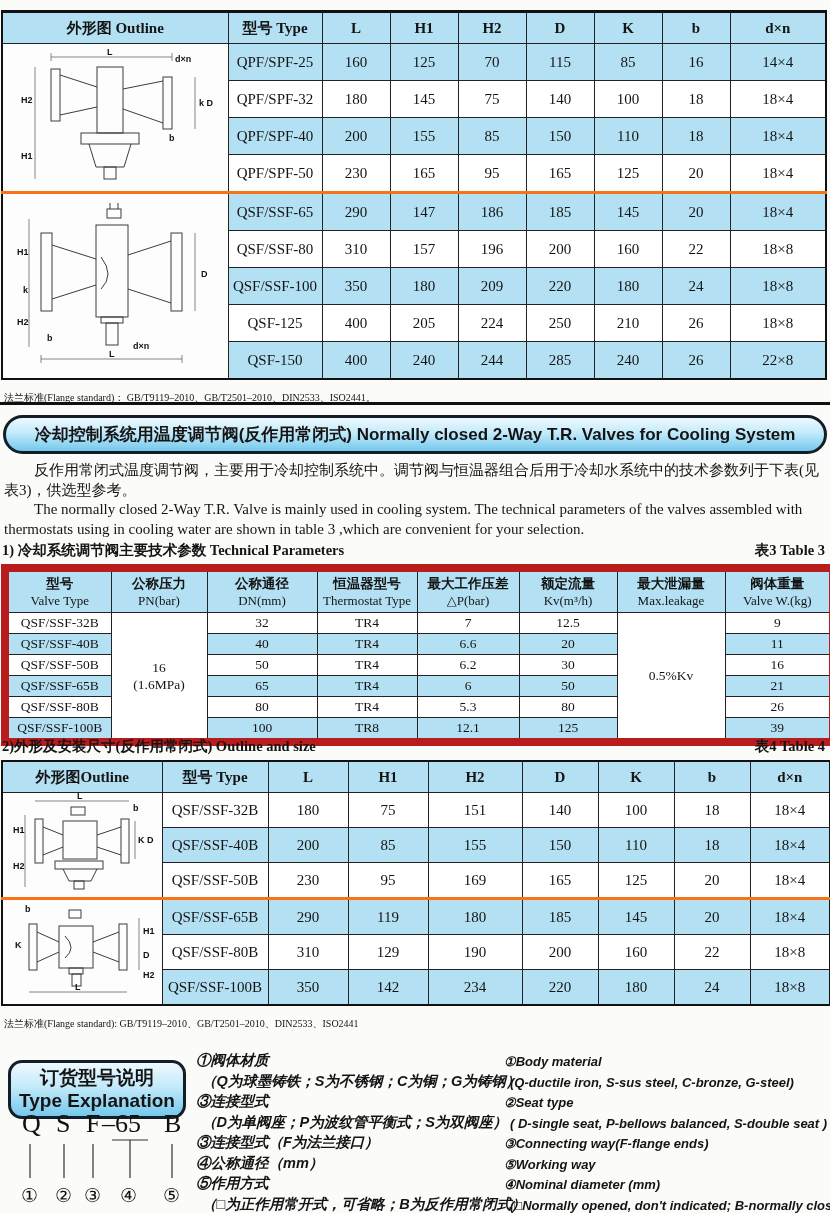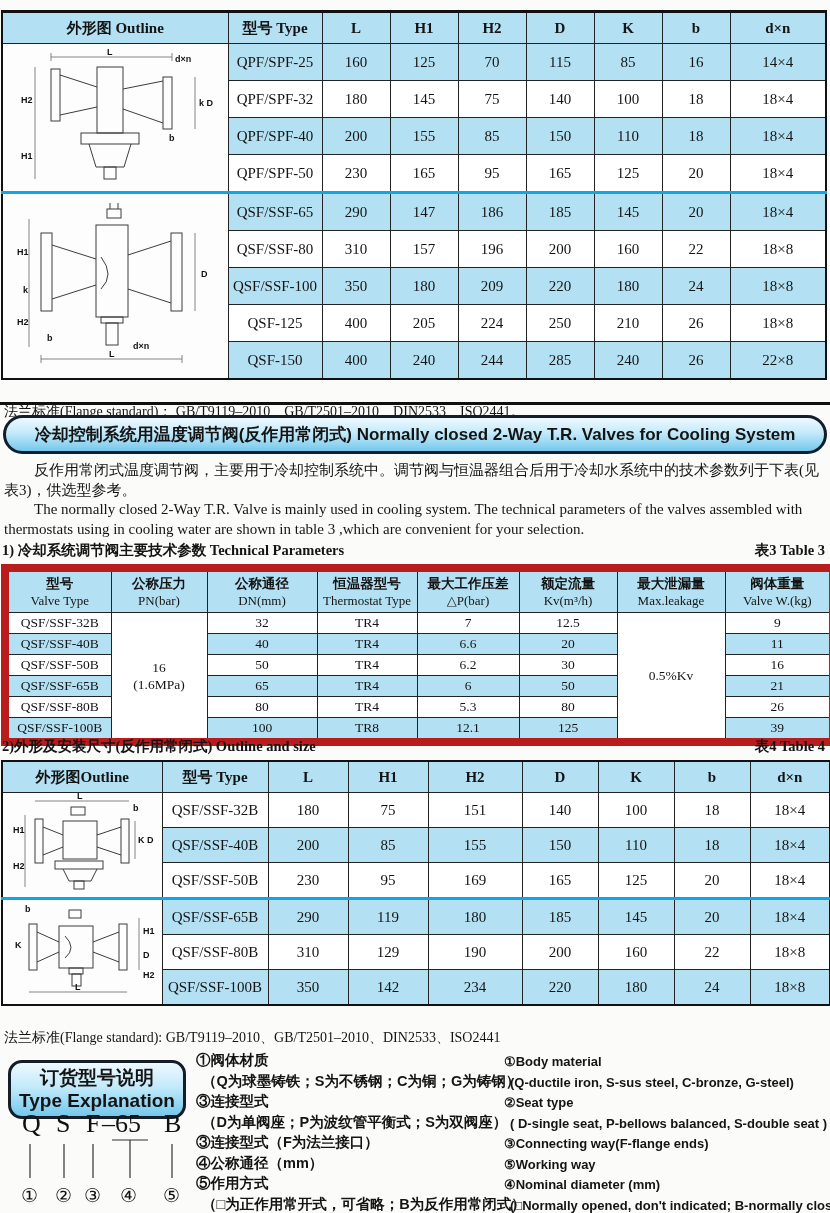--- a/index.html
+++ b/index.html
@@ -5,28 +5,28 @@
   html,body{margin:0;padding:0;}
   body{width:830px;height:1213px;background:#fbfbf9;font-family:"Liberation Serif",serif;color:#141414;overflow:hidden;}
   .page{position:relative;width:830px;height:1213px;}
 
   
   table{border-collapse:collapse;table-layout:fixed;background:#fff;}
   th,td{border:1px solid #222;text-align:center;vertical-align:middle;padding:0;overflow:hidden;}
   .blue td{background:#b3e1f3;}
   .hdr th{background:#b3e1f3;font-weight:bold;}
   td.outline-cell{background:#fdfdfd !important;}
-  tr.split td{border-top:3px solid #0ea5e9;}
+  tr.split td{border-top:3px solid #f97316;}
 
   
   .secA{position:absolute;top:10px;left:1px;width:828px;}
   .t1{width:668px;border:2px solid #111;border-top:3px solid #111;}
   .t1 th{height:30px;font-size:15px;}
   .t1 td{height:36px;font-size:15px;}
-  .note{font-size:14px;margin-top:23px;padding-left:3px;}
+  .note{font-size:10px;margin-top:11px;padding-left:3px;}
 
   
   .hr1{position:absolute;top:402px;left:0;width:830px;height:3px;background:#101010;}
   .titlebar{position:absolute;top:415px;left:3px;width:818px;height:33px;line-height:33px;
     border:3px solid #141e28;border-radius:20px;text-align:center;white-space:nowrap;
     font-family:"Liberation Sans",sans-serif;font-weight:bold;font-size:17px;
     background:linear-gradient(180deg,#eef9ff 0%,#c3eafa 45%,#74c8ec 100%);}
   .paras{position:absolute;top:461px;left:4px;width:822px;}
   .paras p{margin:0;font-size:15px;line-height:19.5px;text-indent:2em;}
 
@@ -46,21 +46,21 @@
   .t4 td{height:34px;font-size:15px;}
 
   
   .bottom{position:absolute;top:1042px;left:0;width:830px;height:171px;}
   .te-box{position:absolute;left:8px;top:6px;width:172px;padding:3px 0 4px 0;
     border:3px solid #141e28;border-radius:14px;text-align:center;
     font-family:"Liberation Sans",sans-serif;font-weight:bold;font-size:19px;line-height:23px;
     background:linear-gradient(180deg,#eef9ff 0%,#c3eafa 45%,#74c8ec 100%);margin-top:12px;}
   .code-svg{position:absolute;left:14px;top:60px;}
   .legend{position:absolute;font-family:"Liberation Sans",sans-serif;font-weight:600;}
-  .legend div{white-space:nowrap;}
+  .legend div{white-space:nowrap;font-style:italic;}
   .legend.zh{left:196px;top:8px;width:308px;font-size:14.5px;line-height:20.5px;}
   .legend.en{left:504px;top:10px;width:326px;font-size:13px;line-height:20.5px;}
   .legend .sub{padding-left:6px;}
 
   
   .draw line,.draw path,.draw rect{stroke:#3c3c3c;fill:none;stroke-width:1;}
   .draw .dim{stroke:#666;stroke-width:.8;}
   .draw text{fill:#111;font-size:9px;font-weight:bold;font-family:"Liberation Sans",sans-serif;stroke:none;}
   .code-svg line{stroke:#333;stroke-width:1.2;}
   .code-svg text{fill:#111;font-family:"Liberation Serif",serif;}

